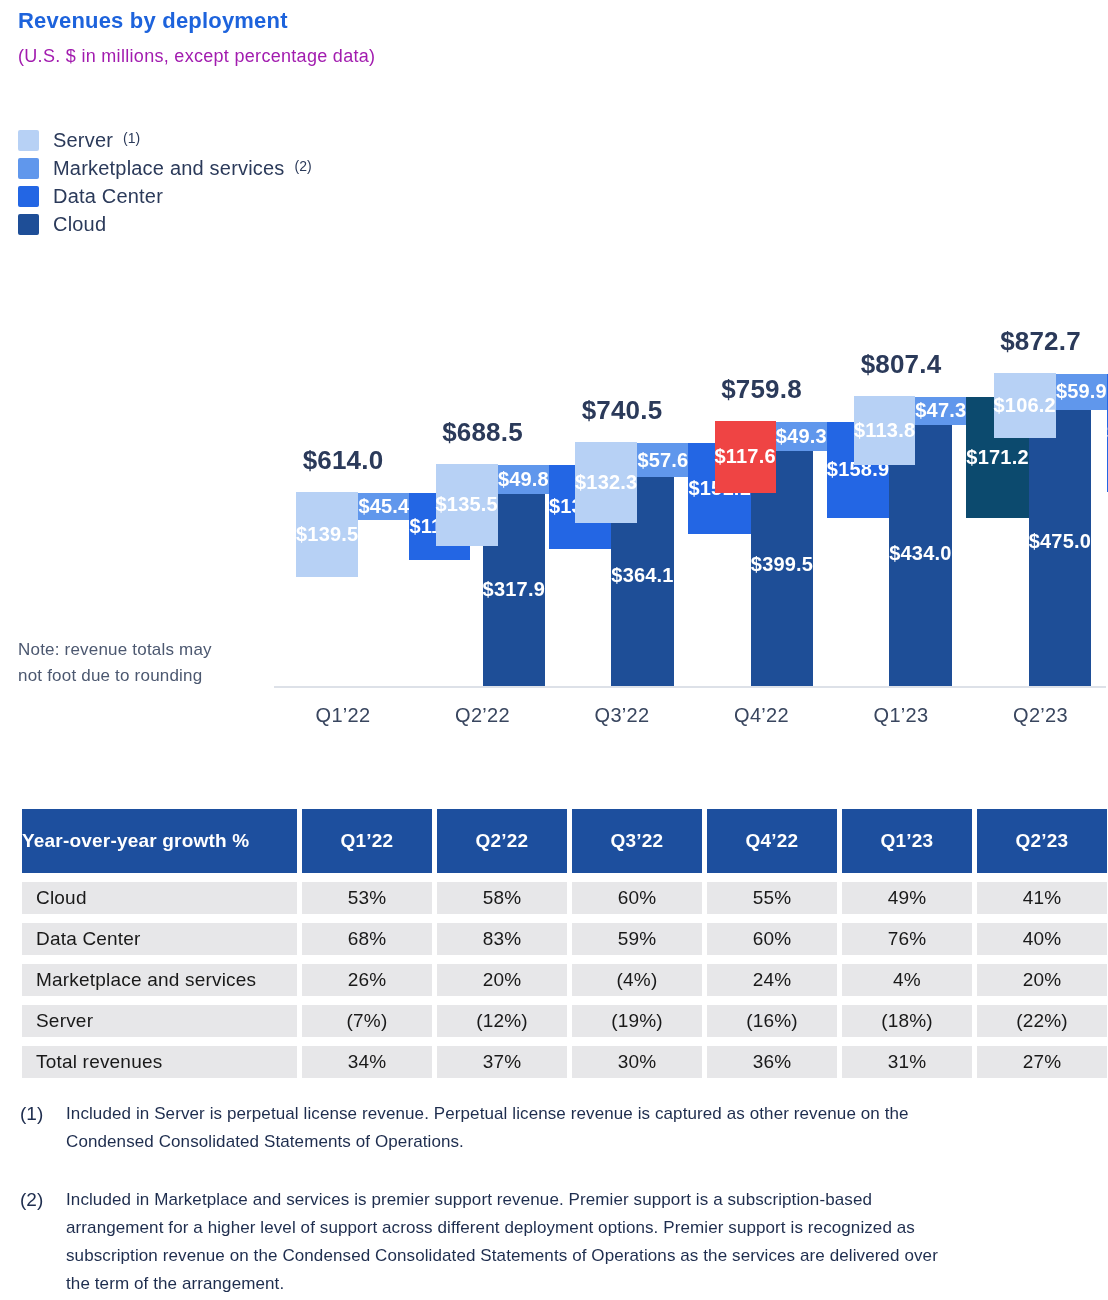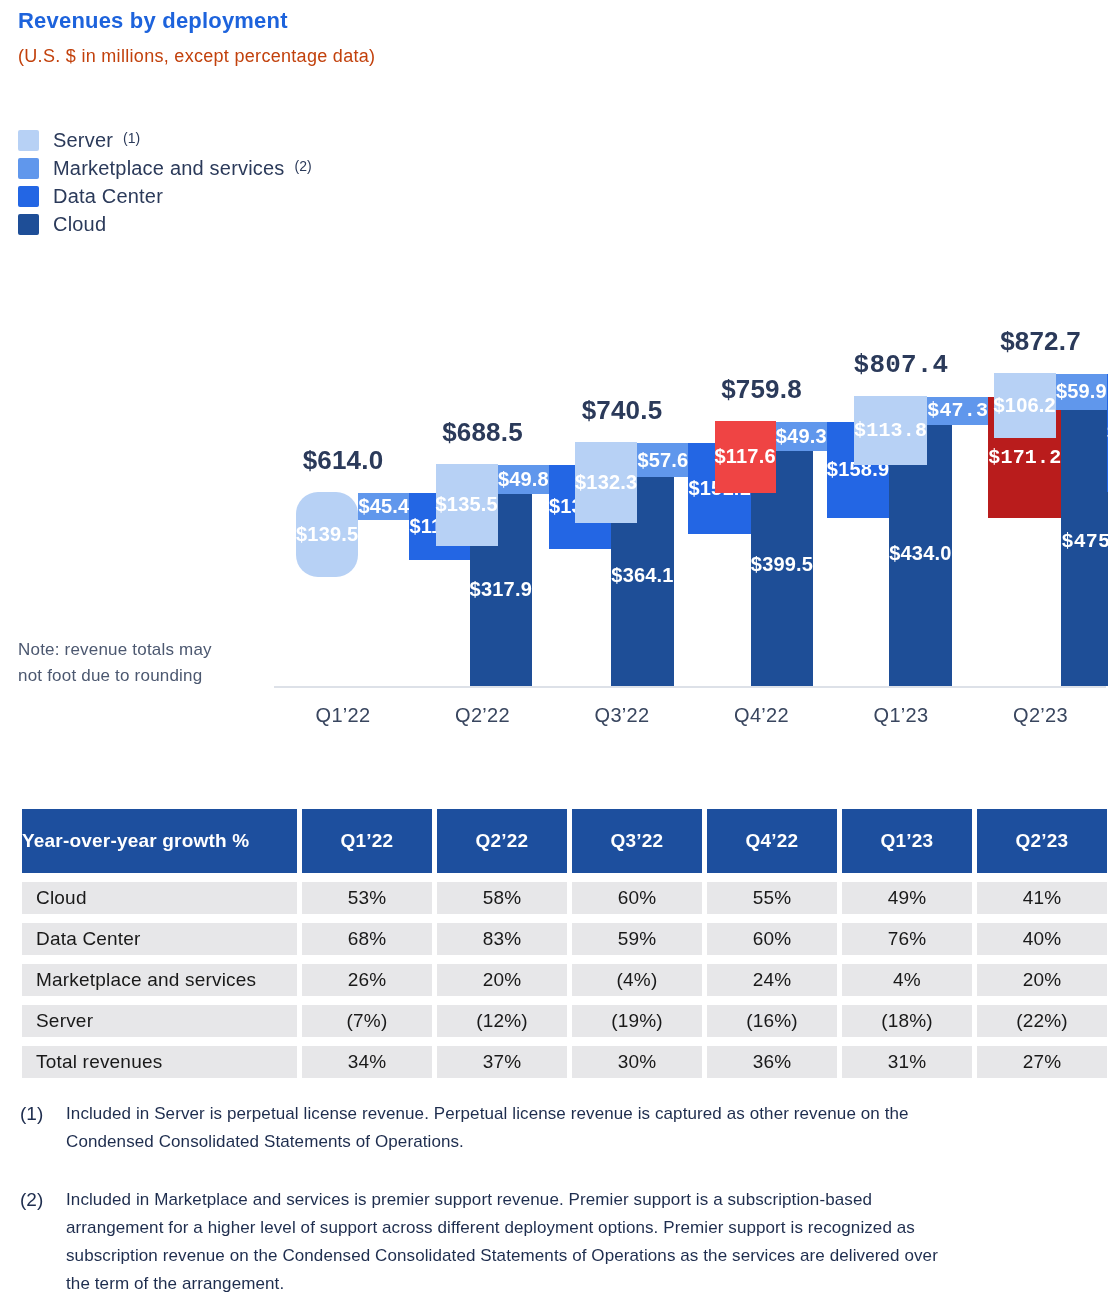--- a/index.html
+++ b/index.html
@@ -11,21 +11,21 @@
     font-family: "Liberation Sans", "DejaVu Sans", sans-serif;
     overflow: hidden;
   }
   
   .chart-title {
     position: absolute; left: 18px; top: 8px;
     font-size: 22px; font-weight: 700; color: #1D63DC; letter-spacing: 0.2px;
   }
   .chart-subtitle {
     position: absolute; left: 18px; top: 46px;
-    font-size: 18px; font-weight: 500; color: #c2410c; letter-spacing: 0.3px;
+    font-size: 18px; font-weight: 500; color: #a21caf; letter-spacing: 0.3px;
   }
   
   .legend { position: absolute; left: 18px; top: 130px; }
   .legend-item { display: flex; align-items: center; height: 21px; margin-bottom: 7px; }
   .legend-swatch { width: 21px; height: 21px; border-radius: 2px; flex: 0 0 21px; }
   .legend-label { margin-left: 14px; font-size: 20px; font-weight: 500; color: #2B3A5A; letter-spacing: 0.2px; }
   .legend-note { margin-left: 10px; font-size: 14px; font-weight: 500; color: #2B3A5A; position: relative; top: -3px; }
   
   .chart-area { position: absolute; left: 0; top: 0; width: 1108px; height: 686px; }
   .axis-baseline { position: absolute; left: 274px; top: 686px; width: 832px; height: 2px; background: #DDE1E8; }
@@ -107,30 +107,30 @@
         <span class="legend-label">Cloud</span>
       </div>
     </div>
 
   <div class="chart-area">
     <div class="axis-baseline"></div>
 
   <div class="bar-group" style="left: 296px;">
         <div class="bar-total">$614.0</div>
         <div class="bar-stack">
-          <div class="bar-seg" style="height: 85.2345px; background: rgb(183, 209, 245); border-radius: 22px;">
+          <div class="bar-seg" style="height: 85.2345px; background: rgb(183, 209, 245);">
             <span class="seg-label">$139.5</span>
           </div>
           <div class="bar-seg" style="height: 27.7394px; background: rgb(96, 151, 236);">
             <span class="seg-label">$45.4</span>
           </div>
           <div class="bar-seg" style="height: 67.9432px; background: rgb(35, 102, 228);">
             <span class="seg-label">$111.2</span>
           </div>
-          <div class="bar-seg" style="height: 194.237px; background: rgb(30, 78, 151);">
+          <div class="bar-seg" style="height: 194.237px; background: rgb(30, 78, 151); margin-left: 13px;">
             <span class="seg-label">$317.9</span>
           </div>
         </div>
       </div>
       <div class="x-label" style="left: 296px;">Q1’22</div>
       <div class="bar-group" style="left: 435.5px;">
         <div class="bar-total">$688.5</div>
         <div class="bar-stack">
           <div class="bar-seg" style="height: 82.7905px; background: rgb(183, 209, 245);">
             <span class="seg-label">$135.5</span>
@@ -176,30 +176,30 @@
           </div>
           <div class="bar-seg" style="height: 97.0879px; background: rgb(35, 102, 228);">
             <span class="seg-label">$158.9</span>
           </div>
           <div class="bar-seg" style="height: 265.174px; background: rgb(30, 78, 151);">
             <span class="seg-label">$434.0</span>
           </div>
         </div>
       </div>
       <div class="x-label" style="left: 714.5px;">Q4’22</div>
-      <div class="bar-group" style="left: 854px; font-family: Liberation Mono, monospace;">
+      <div class="bar-group" style="left: 854px;">
         <div class="bar-total">$807.4</div>
         <div class="bar-stack">
           <div class="bar-seg" style="height: 69.5318px; background: rgb(183, 209, 245);">
             <span class="seg-label">$113.8</span>
           </div>
           <div class="bar-seg" style="height: 28.9003px; background: rgb(96, 151, 236);">
             <span class="seg-label">$47.3</span>
           </div>
-          <div class="bar-seg" style="height: 122px; background: #b91c1c;">
+          <div class="bar-seg" style="height: 122px; background: #0c4a6e;">
             <span class="seg-label">$171.2</span>
           </div>
           <div class="bar-seg" style="height: 290.225px; background: rgb(30, 78, 151);">
             <span class="seg-label">$475.0</span>
           </div>
         </div>
       </div>
       <div class="x-label" style="left: 854px;">Q1’23</div>
       <div class="bar-group" style="left: 993.5px;">
         <div class="bar-total">$872.7</div>

